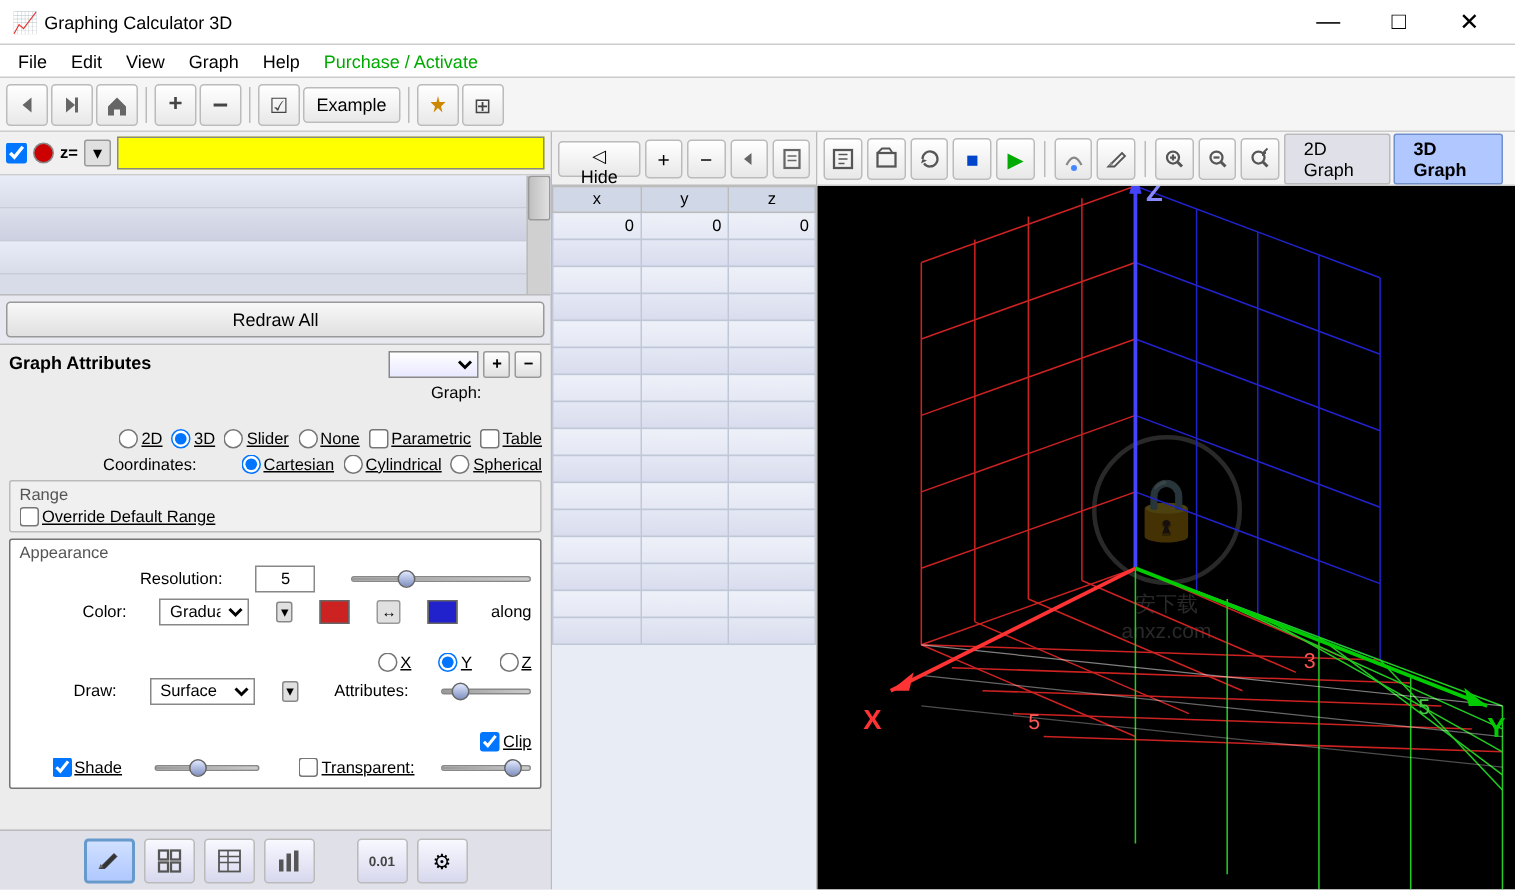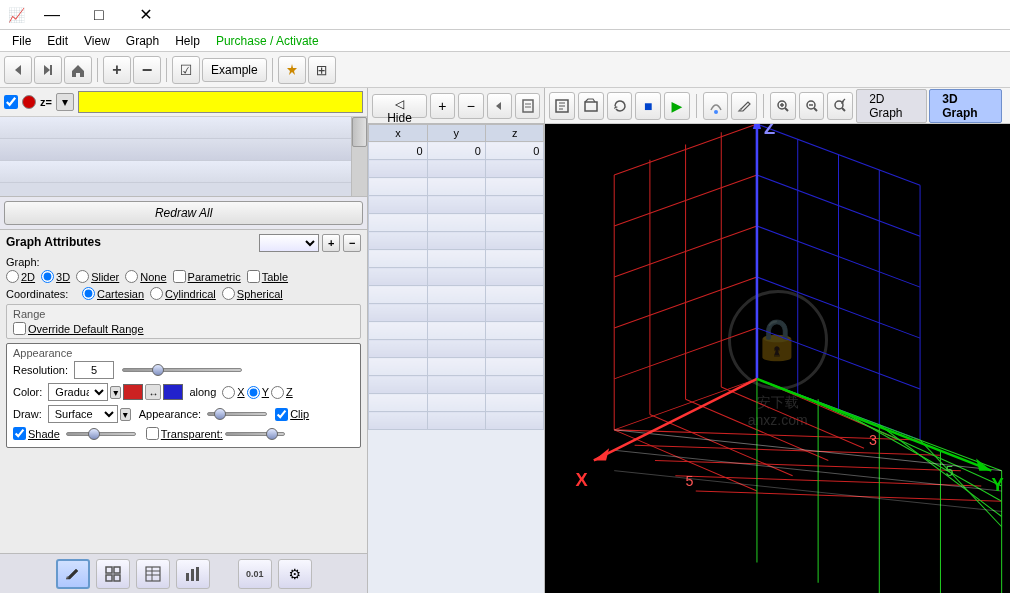--- a/index.html
+++ b/index.html
@@ -133,33 +133,32 @@
     
     .redraw-btn {
       margin: 4px;
       padding: 4px;
       border: 1px solid #999;
       background: linear-gradient(to bottom, #f8f8f8, #e0e0e0);
       border-radius: 3px;
       text-align: center;
       cursor: pointer;
       font-size: 12px;
-      font-style: italic;
     }
 
     
     .graph-attrs {
       padding: 4px 6px;
       border-top: 1px solid #bbb;
       background: #ececec;
       flex: 1;
       overflow-y: auto;
     }
     .section-title { font-weight: bold; font-size: 12px; margin-bottom: 3px; }
-    .attr-row { display: flex; align-items: center; margin-bottom: 4px; flex-wrap: wrap; gap: 2px; }
+    .attr-row { display: flex; align-items: center; margin-bottom: 4px; flex-wrap: wrap; gap: 18px; justify-content: flex-end; }
     .attr-label { font-size: 11px; margin-right: 4px; min-width: 70px; }
     .radio-group { display: flex; align-items: center; gap: 6px; flex-wrap: wrap; }
     .radio-item { display: flex; align-items: center; gap: 2px; font-size: 11px; text-decoration: underline; }
     .radio-item input[type=radio] { margin: 0; }
     .radio-item input[type=checkbox] { margin: 0; }
 
     
     .range-section {
       border: 1px solid #bbb;
       border-radius: 2px;
@@ -395,20 +394,21 @@
       border: 1px solid #888;
       background: linear-gradient(to bottom, #fff, #e8e8ff);
       font-size: 10px; padding: 0 2px;
     }
   </style>
 </head>
 <body>
 
 <div class="title-bar">
   <span style="font-size:14px; margin-right:4px;">📈</span>
+  <span class="title-bar-text">Graphing Calculator 3D</span>
   <div class="title-bar-controls">
     <button class="title-bar-btn">—</button>
     <button class="title-bar-btn">□</button>
     <button class="title-bar-btn close">✕</button>
   </div>
 </div>
 
 <div class="menu-bar">
   <span class="menu-item">File</span>
   <span class="menu-item">Edit</span>
@@ -575,21 +575,21 @@
               <span>Z</span>
           </label>
         </div>
 
         <div class="attr-row">
           <span style="font-size:11px; margin-right:4px;">Draw:</span>
           <select class="select-box" style="width:70px;">
             <option>Surface</option>
           </select>
           <span style="font-size:10px; border:1px solid #888; background:#e0e0e0; padding:0 2px; border-radius:2px; cursor:pointer; margin-right:6px;">▾</span>
-          <span style="font-size:11px; margin-right:4px;">Appearance:</span>
+          <span style="font-size:11px; margin-right:4px;">Attributes:</span>
           <span class="slider-track" style="width:60px;">
             <span class="slider-thumb" style="left:20%;"></span>
           </span>
           <label class="radio-item" style="margin-left:6px;">
             <input type="checkbox" checked="" style=""> 
               <span>Clip</span>
           </label>
         </div>
 
         <div class="attr-row">

